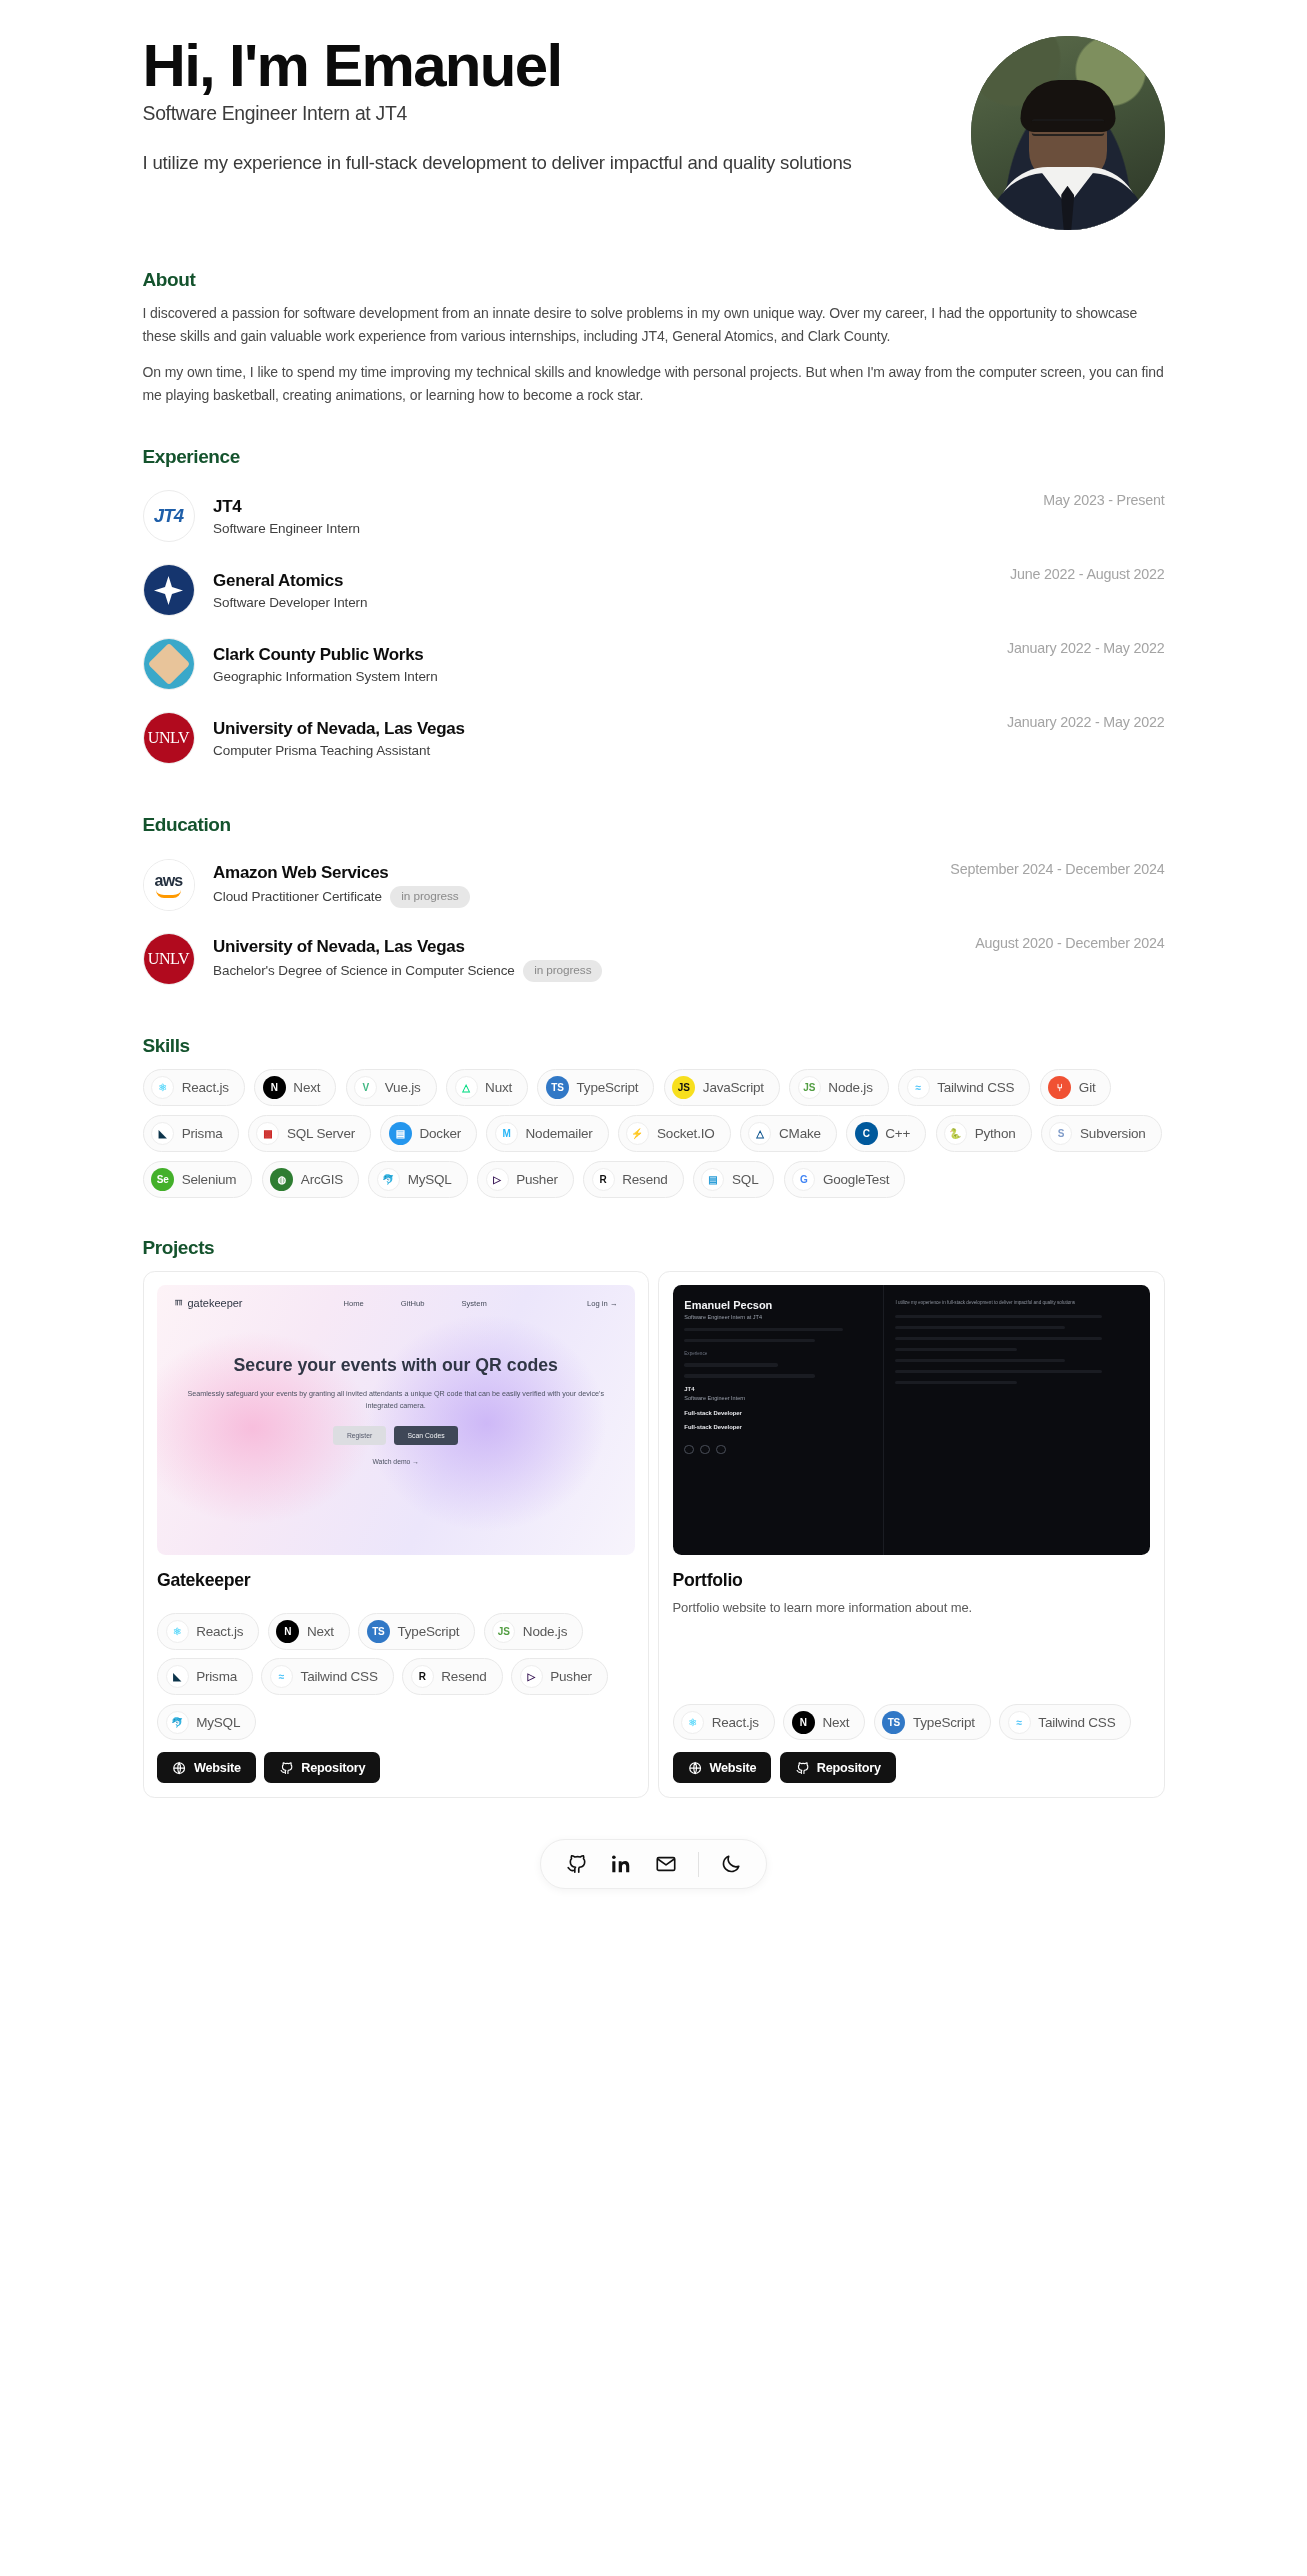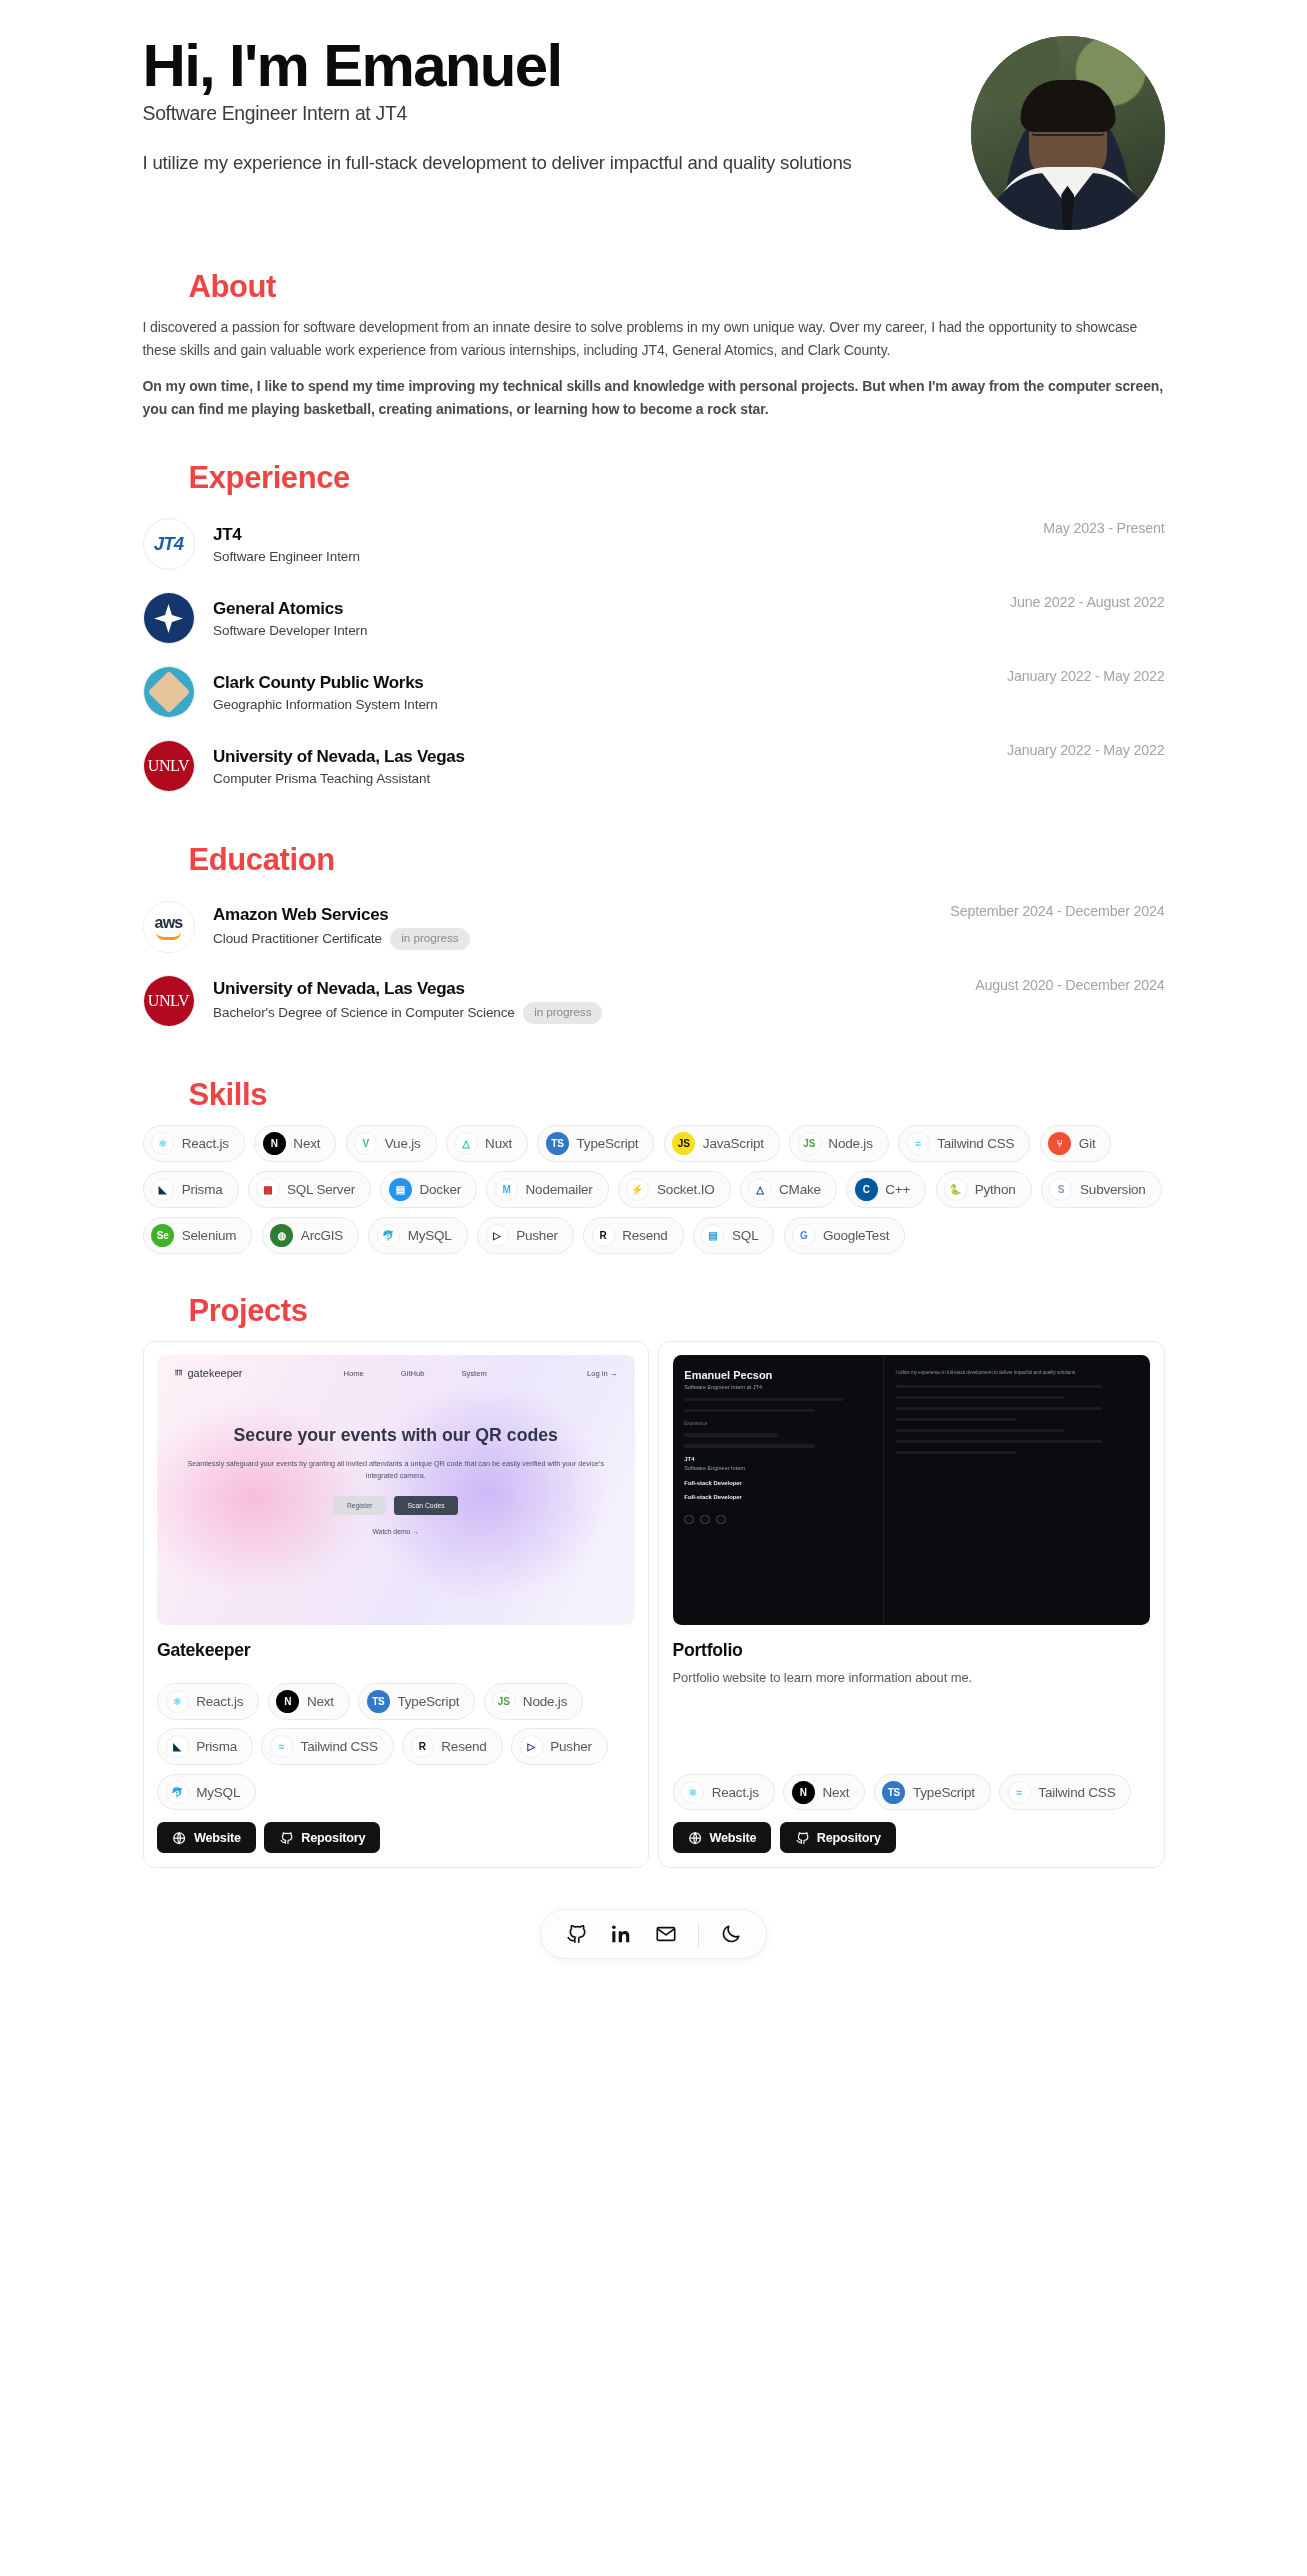--- a/index.html
+++ b/index.html
@@ -69,29 +69,28 @@
   }
   .avatar .tie {
     position:absolute; left:50%; bottom:0; transform:translateX(-50%);
     width:13.5px; height:44px; background:#13151c;
     clip-path: polygon(50% 0, 100% 22%, 78% 100%, 22% 100%, 0 22%);
   }
 
   
   .section { margin-top: 39px; }
   .section-title {
-    font-size: 31px; font-weight: 700; color: #ef4444; letter-spacing: -0.4px;
+    font-size: 19px; font-weight: 700; color: #14532d; letter-spacing: -0.4px;
     margin-bottom: 11.8px;
-    margin-left: 46px;
   }
   .about-p {
     font-size: 14px; line-height: 1.62; color: #4a4a4a; margin-bottom: 13.5px;
     max-width: 1135px; letter-spacing: -0.1px;
   }
-  .about-p:last-child { margin-bottom: 0; font-weight: bold; }
+  .about-p:last-child { margin-bottom: 0; }
 
   
   .entry { display: flex; align-items: center; padding: 11px 0; position: relative; }
   .entry-logo {
     width: 52px; height: 52px; border-radius: 50%; flex: 0 0 52px;
     margin-right: 18.6px; overflow: hidden; position: relative;
     display: flex; align-items: center; justify-content: center;
     background: #fff; border: 0.8px solid #ececec;
   }
   .entry-body { flex: 1; min-width: 0; }

